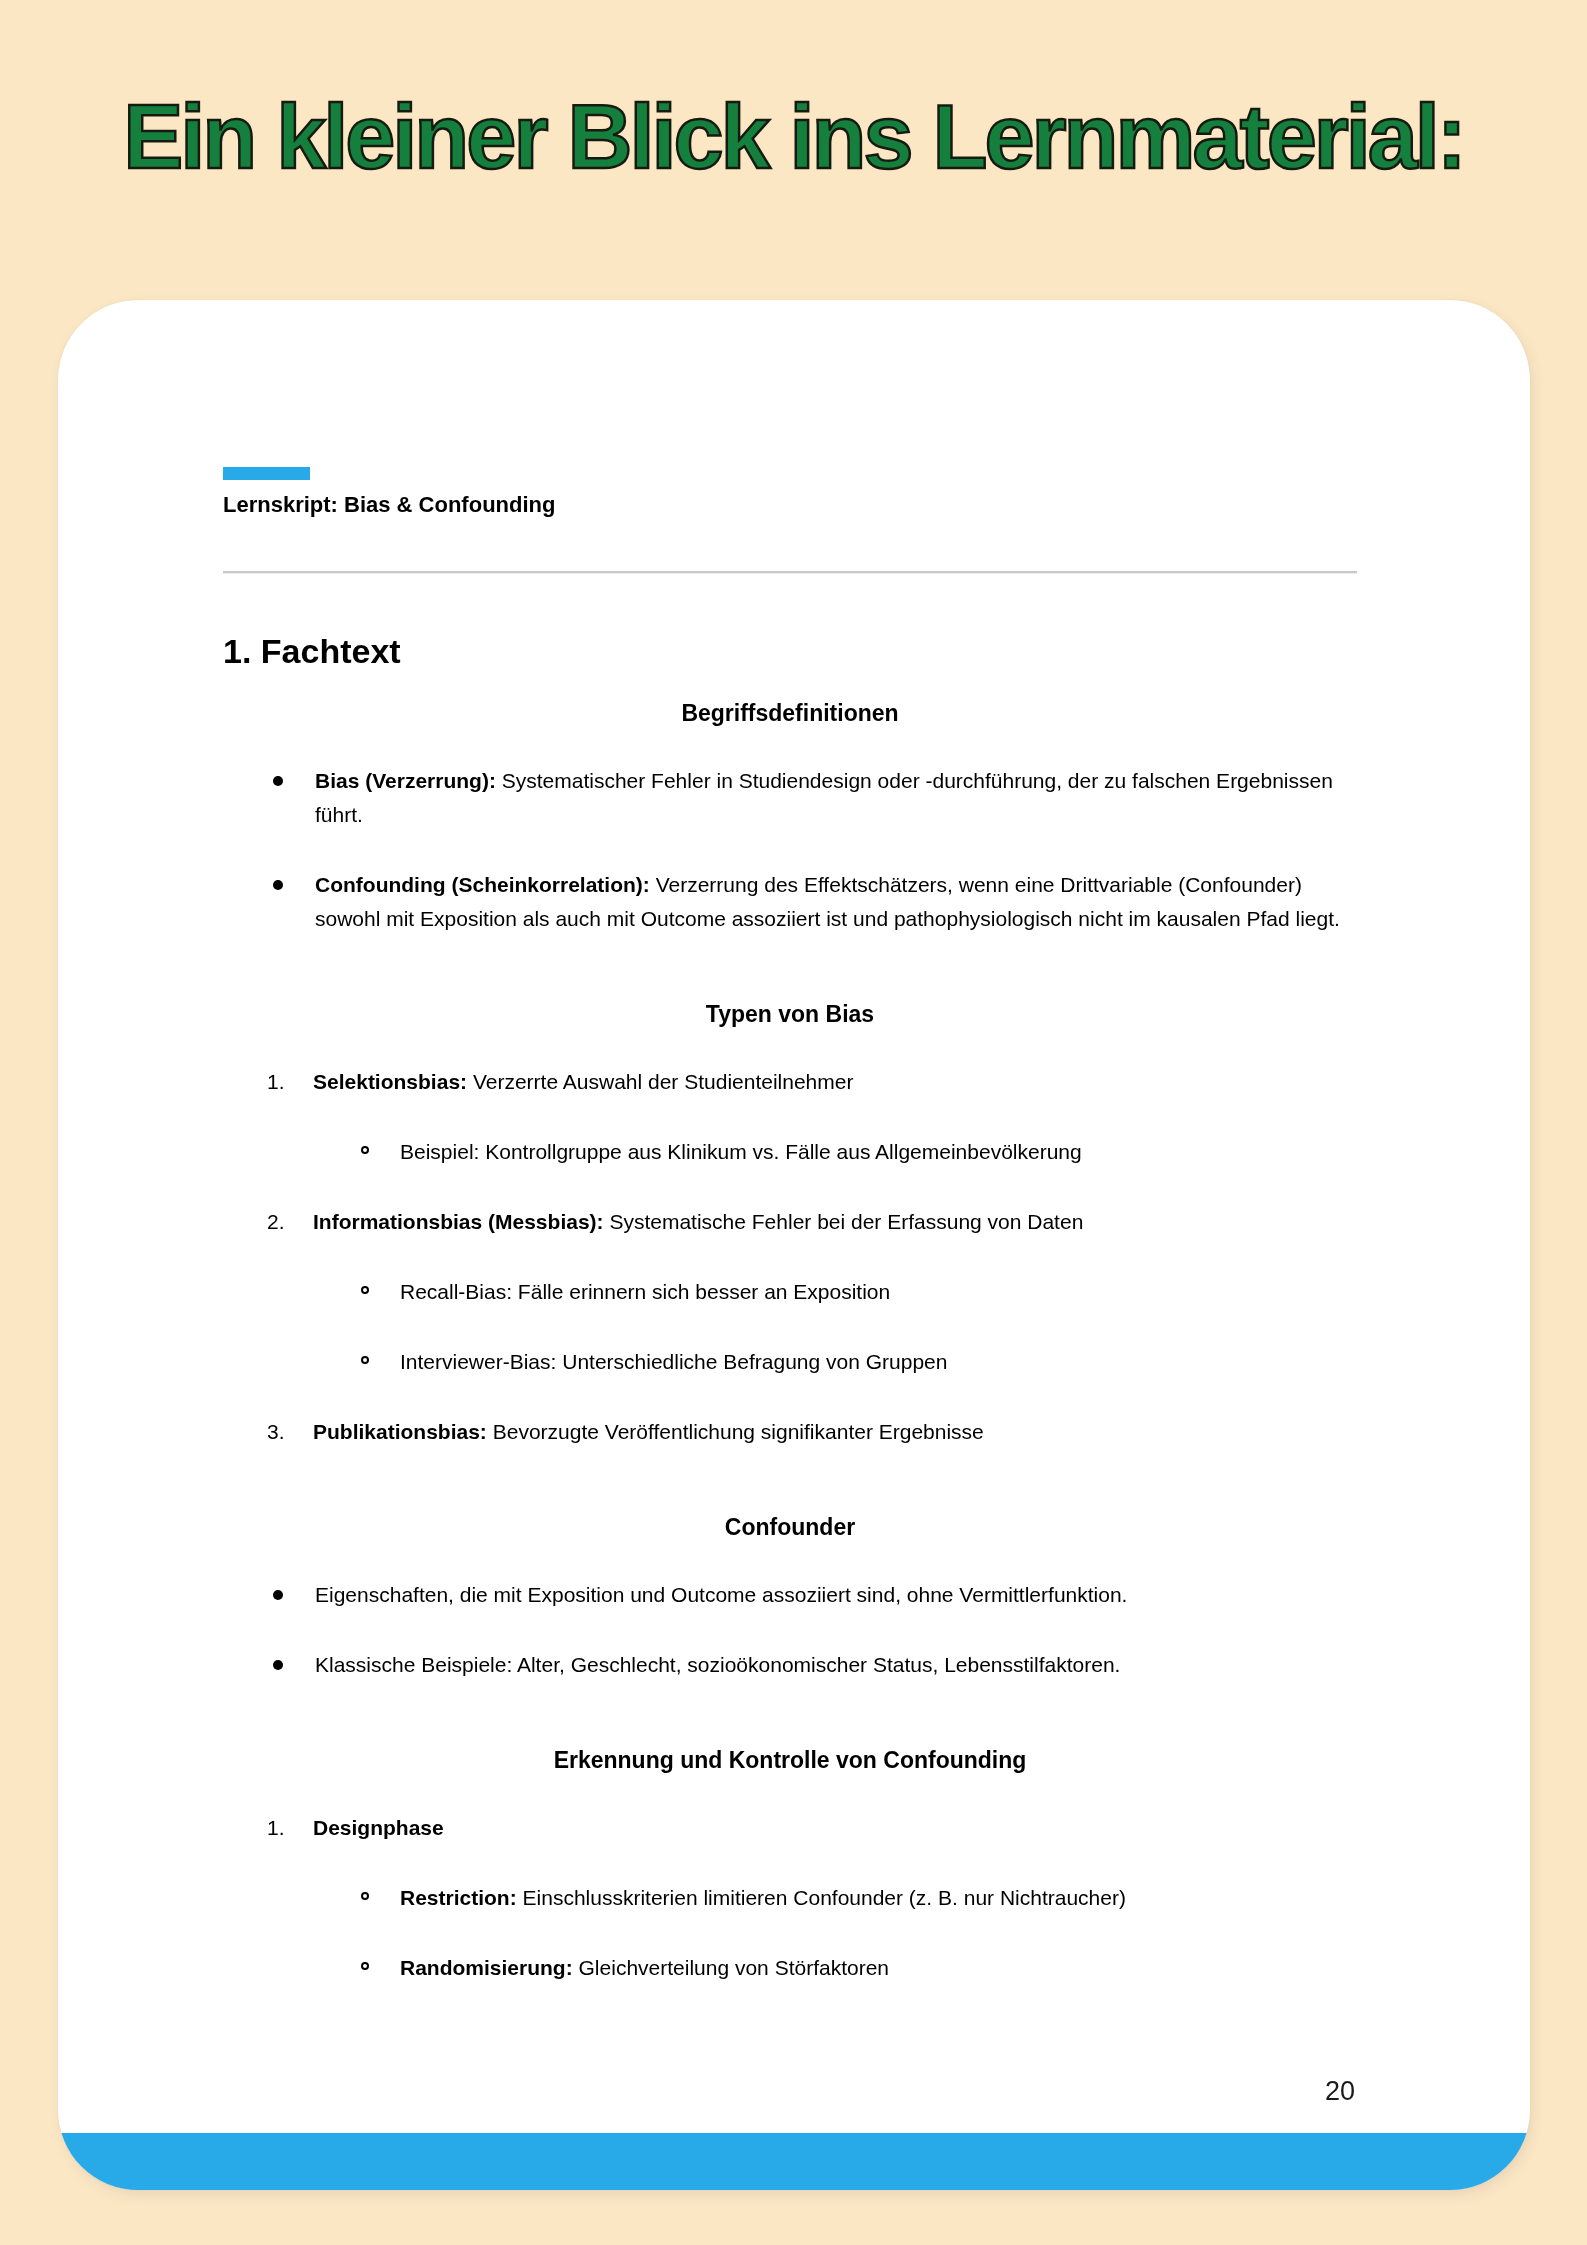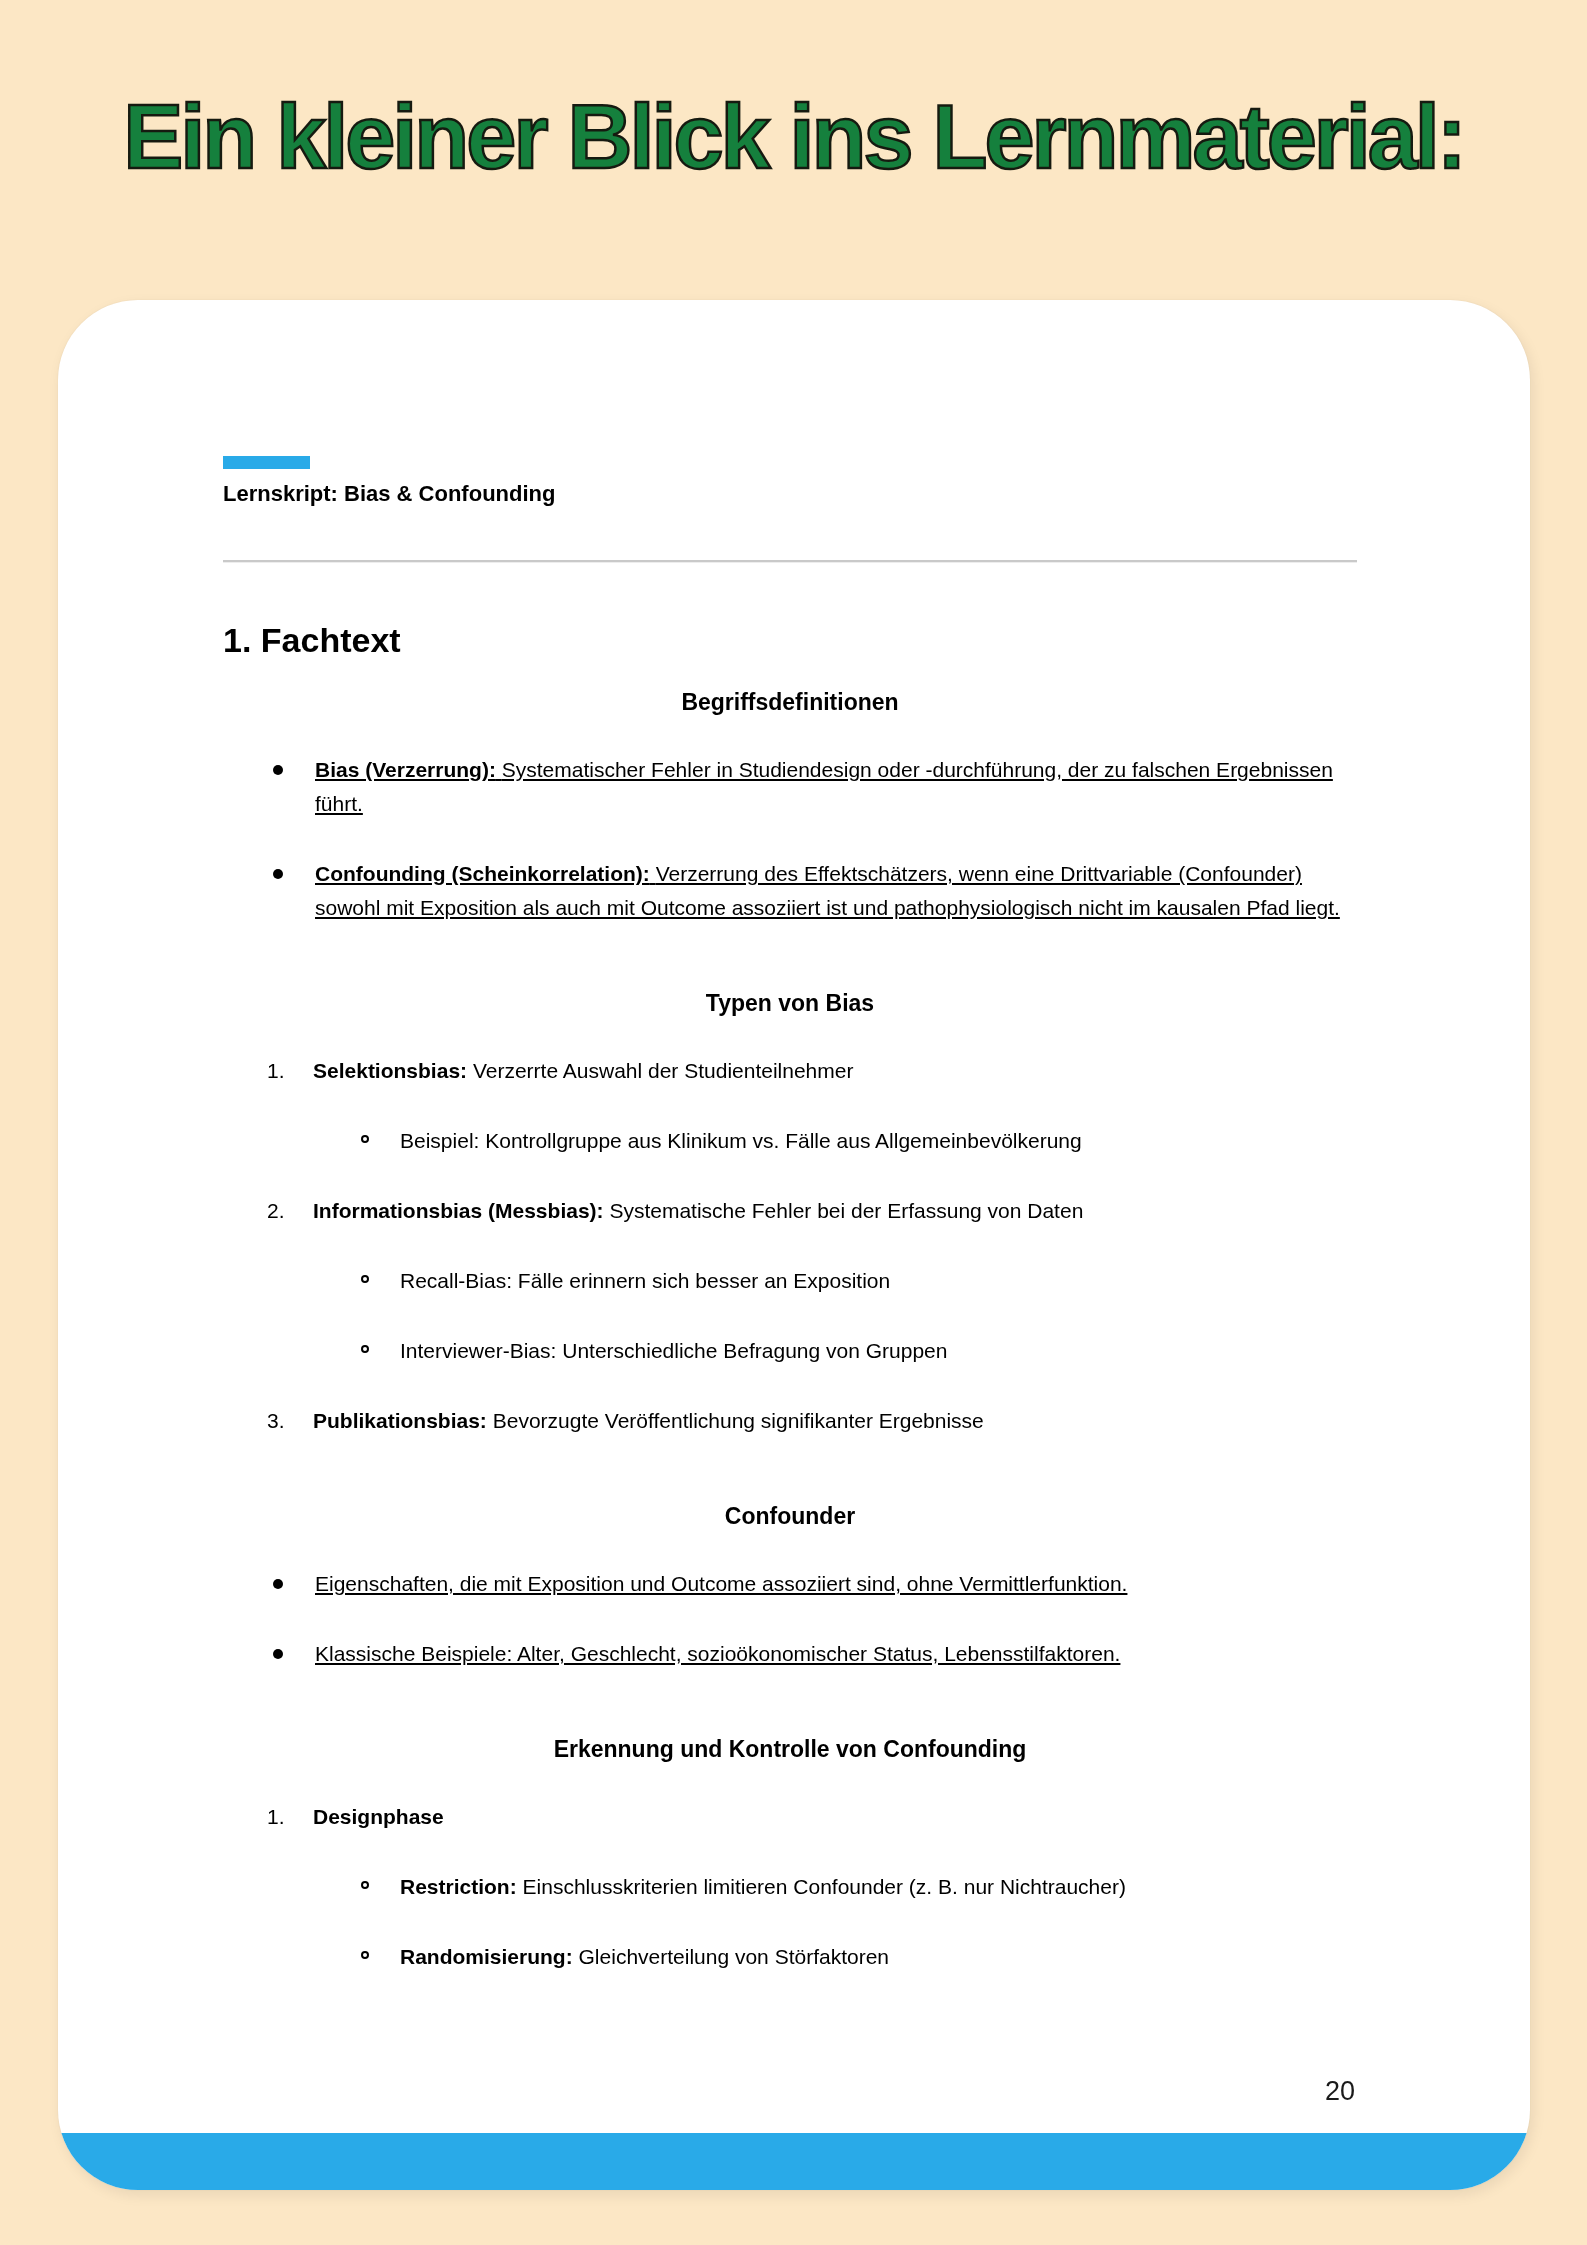--- a/index.html
+++ b/index.html
@@ -32,21 +32,21 @@
     position: absolute;
     left: 58px; top: 300px;
     width: 1472px; height: 1890px;
     background: #ffffff;
     border-radius: 80px;
     overflow: hidden;
     box-shadow: 3px 5px 14px rgba(0,0,0,0.08), 0 0 2px rgba(0,0,0,0.06);
   }
   .card-content {
     position: absolute;
-    top: 4px; left: 0; right: 0;
+    top: 15px; left: 0; right: 0;
     padding: 152px 173px 0 165px;
   }
 
   .accent-bar { width: 87px; height: 13px; background: #29AAE8; }
 
   .doc-title {
     margin-top: 11px;
     font-size: 22px; line-height: 28px;
     font-weight: bold;
   }
@@ -72,21 +72,21 @@
     text-align: center;
   }
 
   .li {
     position: relative;
     font-size: 21px; line-height: 34px;
     margin: 0 0 36px 0;
   }
   .li b { font-weight: bold; }
 
-  .li1 { padding-left: 92px; text-decoration: underline; }
+  .li1 { padding-left: 92px; }
   .dot {
     position: absolute; left: 50px; top: 12px;
     width: 10px; height: 10px;
     background: #000; border-radius: 50%;
   }
 
   .linum { padding-left: 90px; }
   .numlab { position: absolute; left: 44px; top: 0; }
 
   .li2 { padding-left: 177px; }

